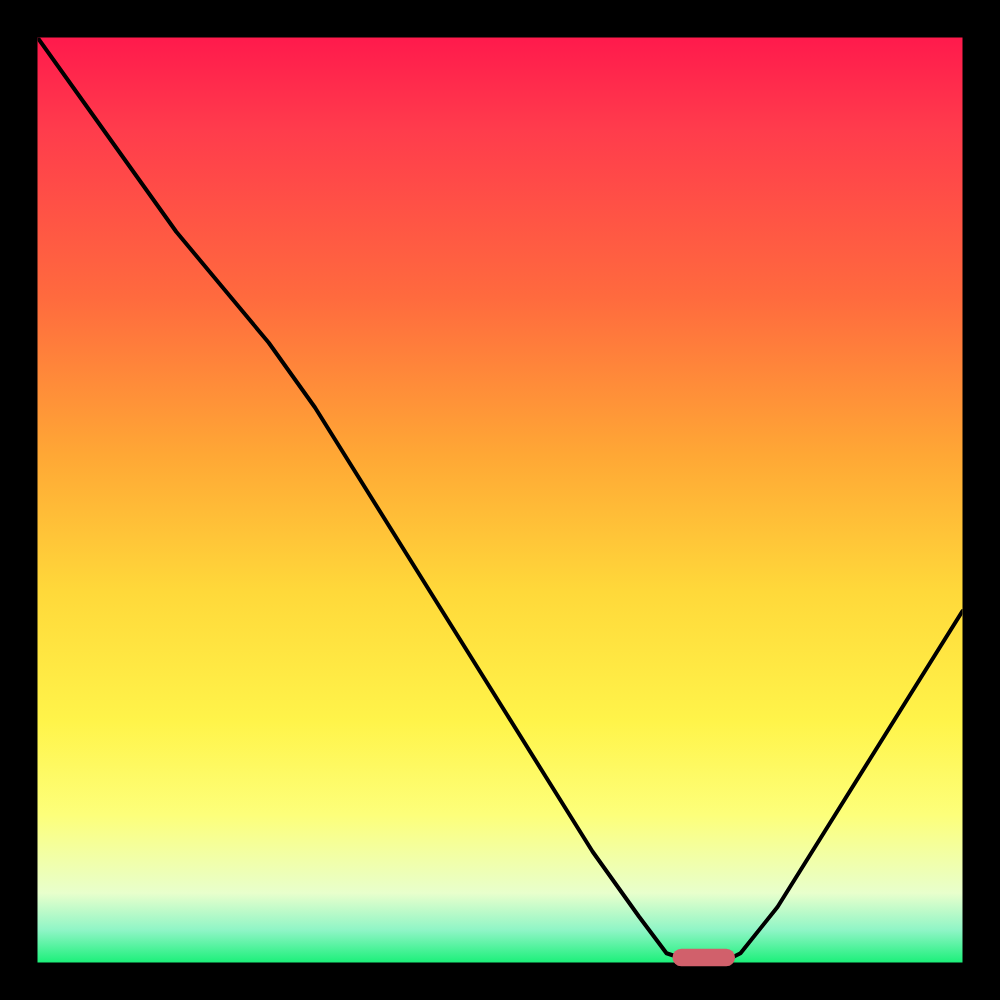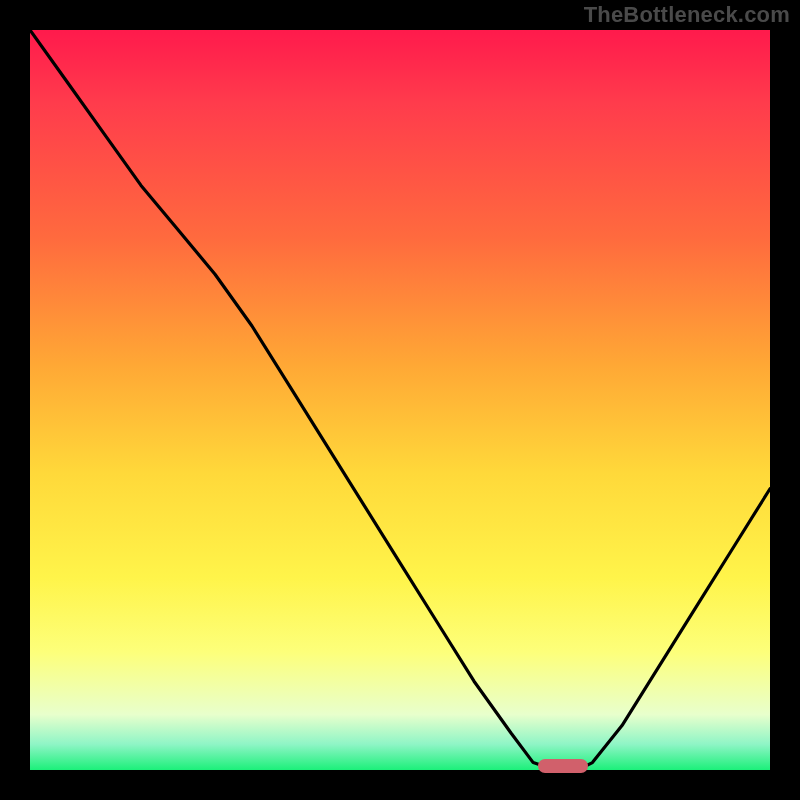--- a/index.html
+++ b/index.html
@@ -57,21 +57,20 @@
     position: absolute;
     inset: 0;
     z-index: 2;
   }
 </style>
 </head>
 <body>
 
 <div class="frame">
 
-  <div class="watermark">TheBottleneck.com</div>
 
   <div class="plot-area">
 
     <svg class="curve" viewBox="0 0 740 740" preserveAspectRatio="none">
       <path d="M0.0 0.0 L37.0 51.8 L74.0 103.6 L111.0 155.4 L148.0 199.8 L185.0 244.2 L222.0 296.0 L259.0 355.2 L296.0 414.4 L333.0 473.6 L370.0 532.8 L407.0 592.0 L444.0 651.2 L481.0 703.0 L503.2 732.6 L525.4 740.0 L547.6 740.0 L562.4 732.6 L592.0 695.6 L629.0 636.4 L666.0 577.2 L703.0 518.0 L740.0 458.8" fill="none" stroke="#000" stroke-width="3.2" stroke-linejoin="round" stroke-linecap="round"></path>
     </svg>
 
     <div class="marker" style="left: 532.8px; top: 736px;"></div>
   </div>
 </div>

